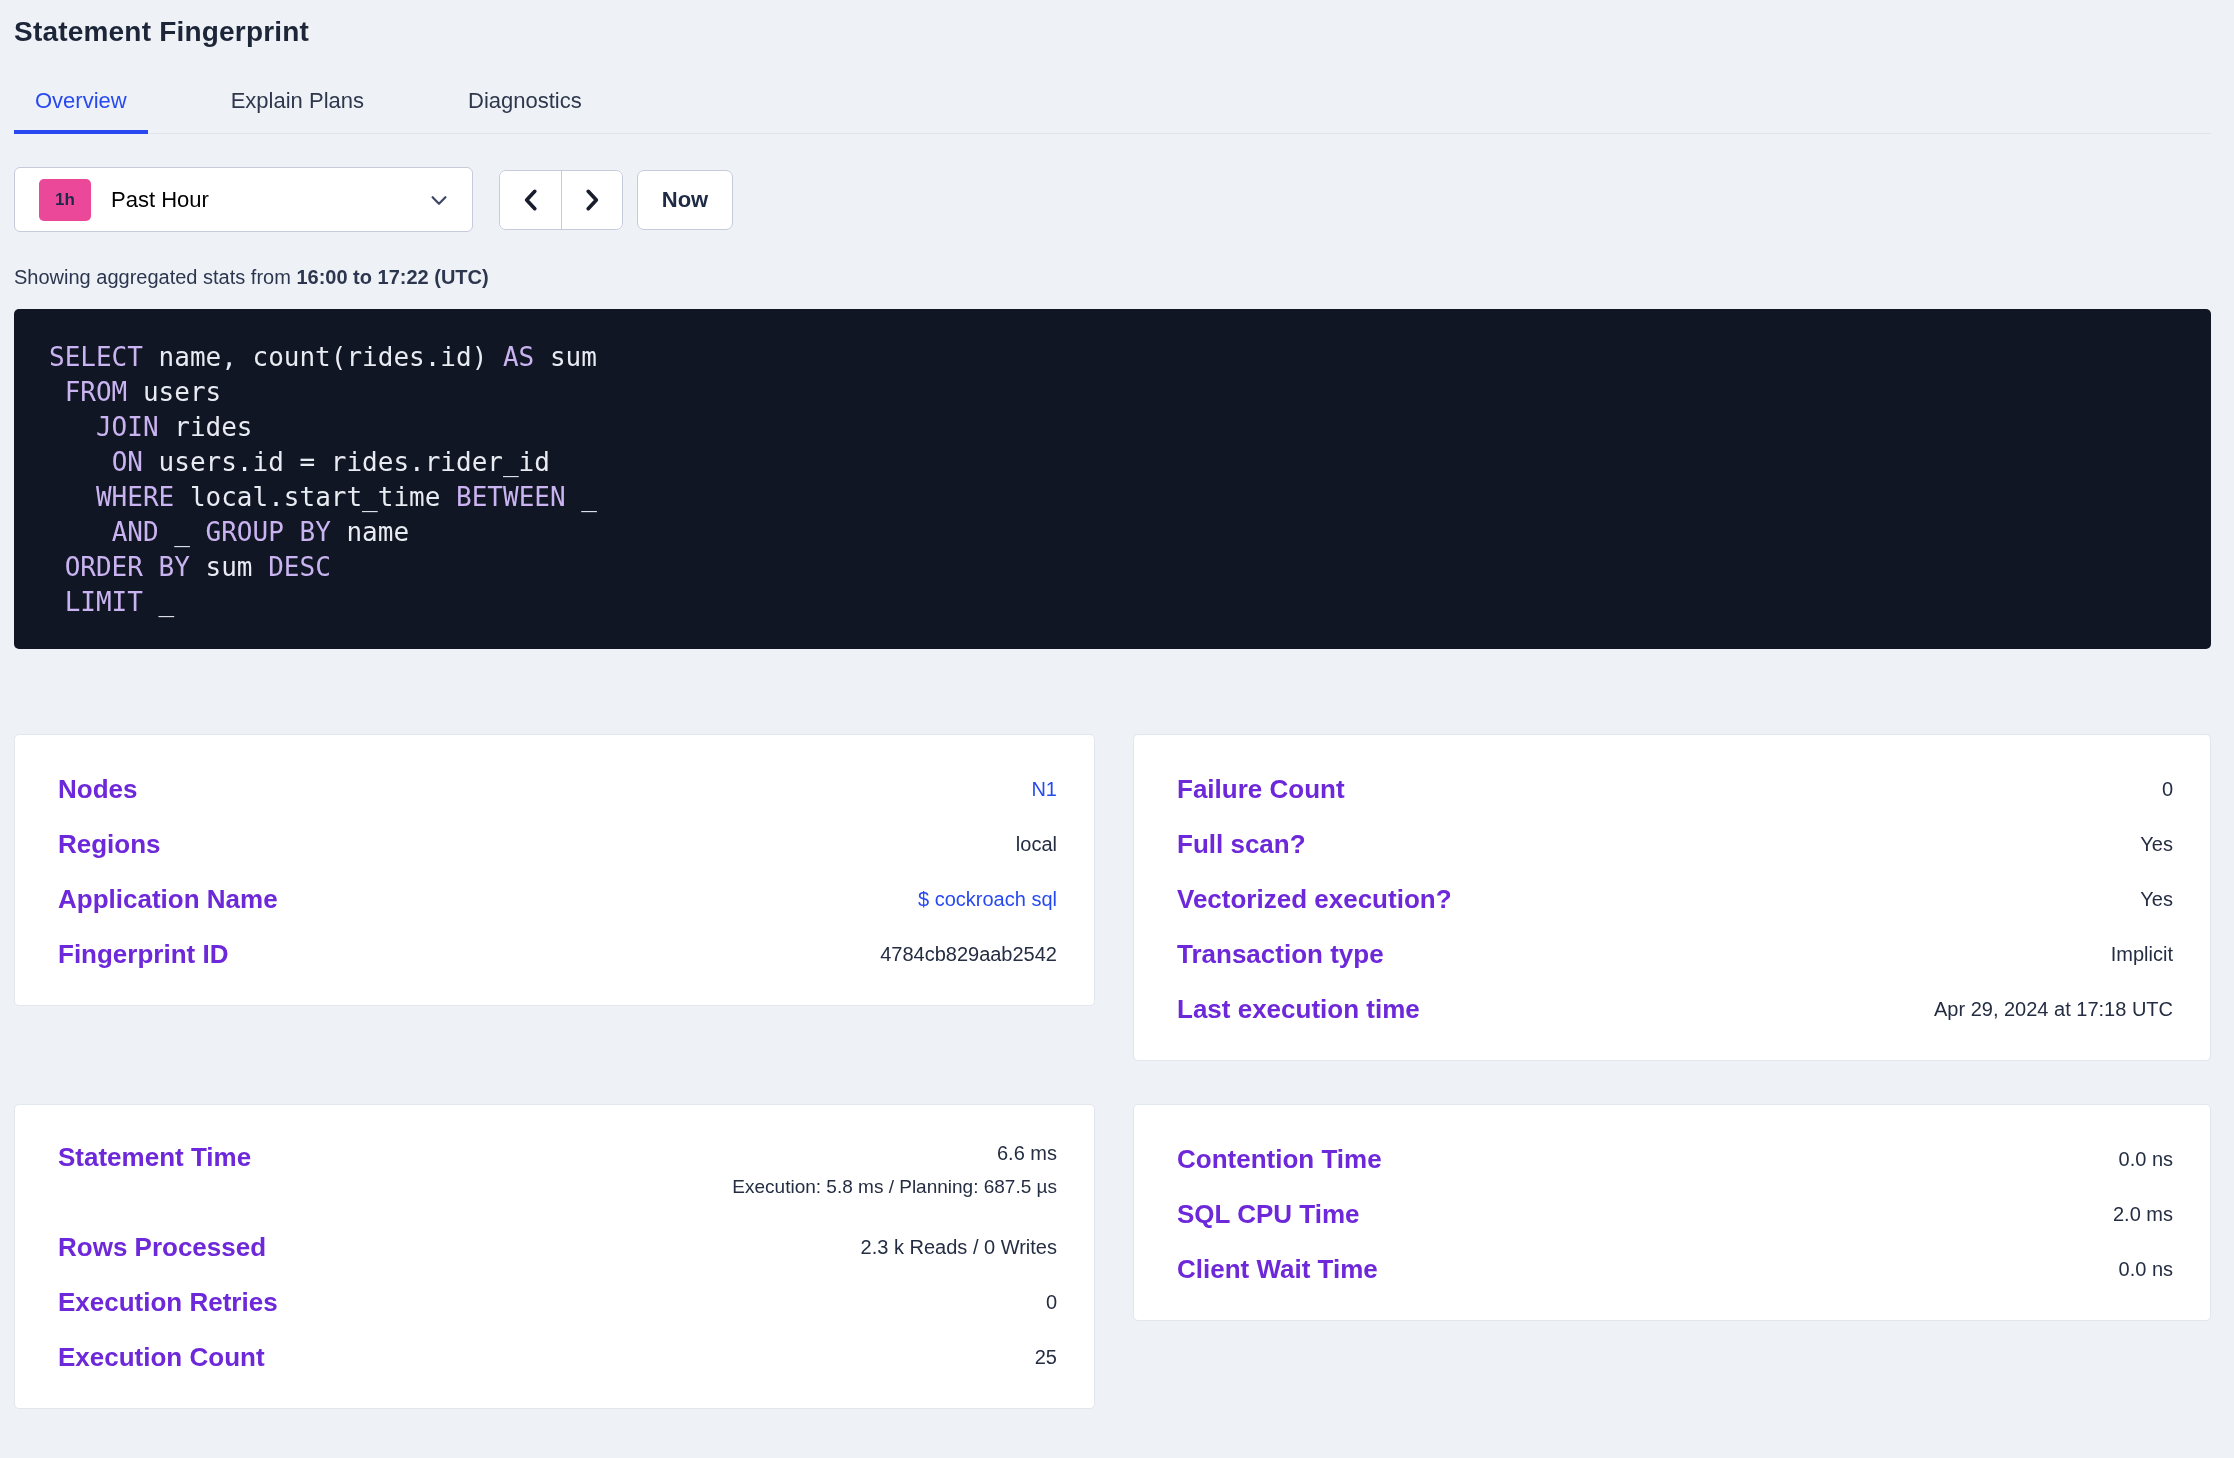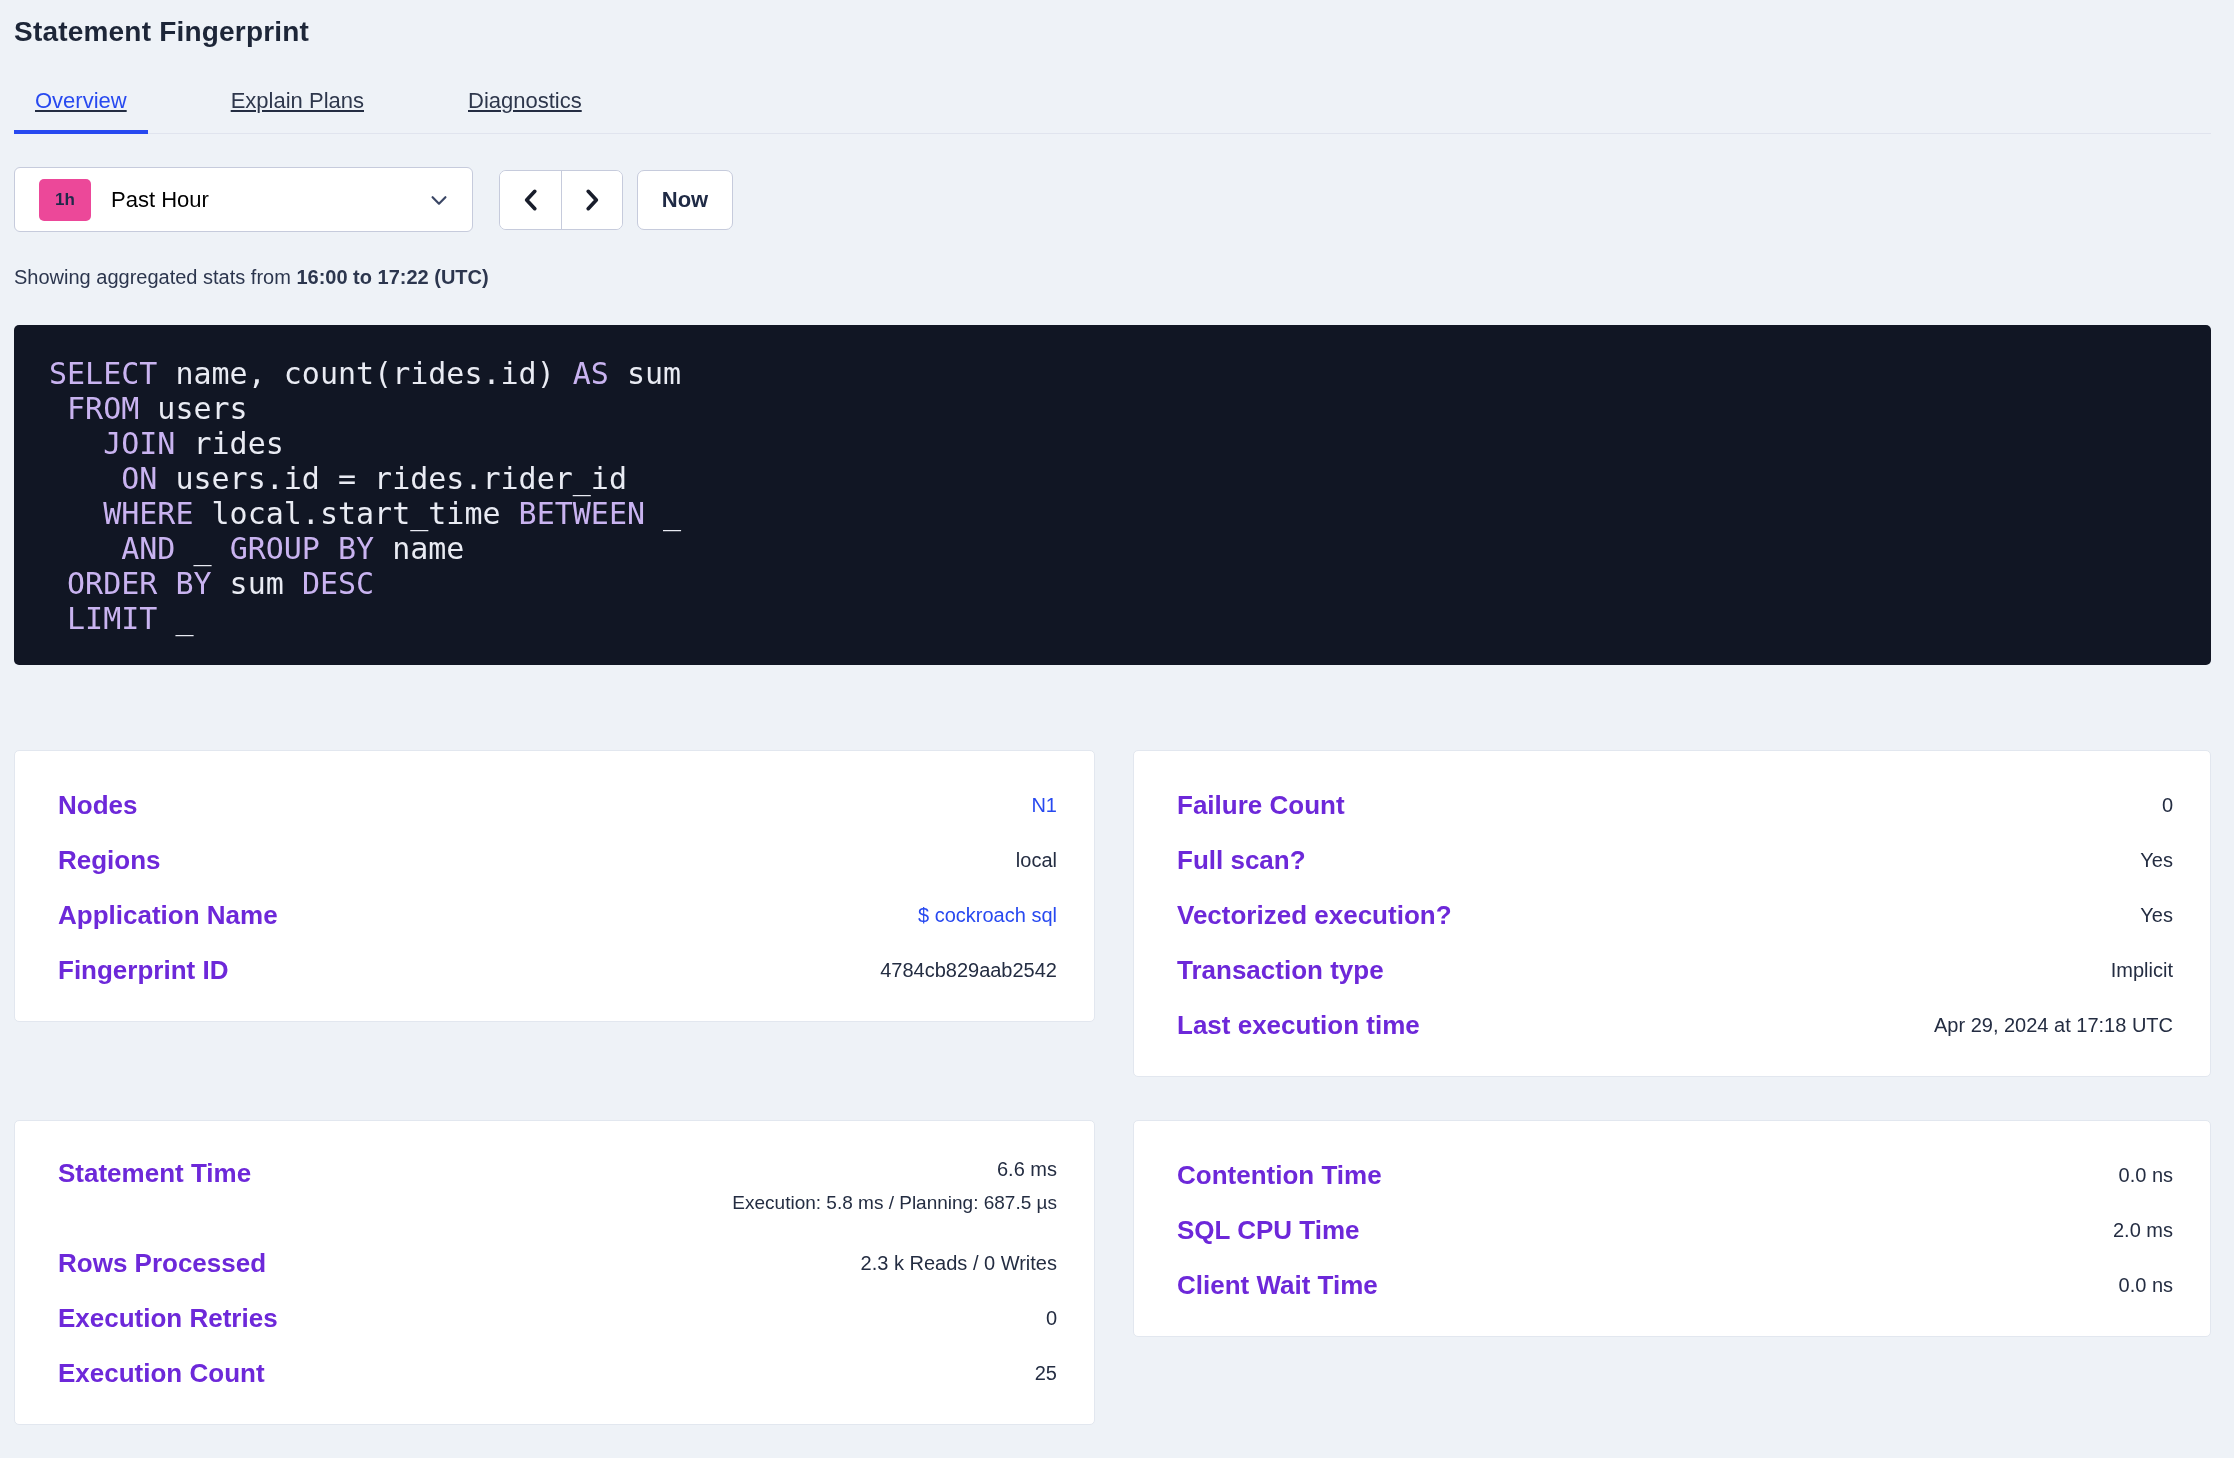--- a/index.html
+++ b/index.html
@@ -18,21 +18,20 @@
     font-weight: 700;
     color: #1d2638;
     letter-spacing: .2px;
   }
 
   
   .tabs {
     display: flex;
     margin-top: 40px;
     border-bottom: 1px solid #e0e4ee;
-    text-decoration: underline;
   }
   .tab {
     font-size: 22px;
     color: #2e374c;
     padding: 0 21px 16px 21px;
     margin-right: 62px;
     cursor: pointer;
     border-bottom: 4px solid transparent;
     margin-bottom: -1px;
   }
@@ -89,26 +88,26 @@
     display: flex; align-items: center; justify-content: center;
     cursor: pointer;
   }
 
   
   .caption { margin-top: 34px; font-size: 20px; color: #2c364e; }
   .caption .bold { font-weight: 700; }
 
   
   .sql-box {
-    margin-top: 36px;
+    margin-top: 20px;
     background: #111624;
     border-radius: 5px;
     padding: 31px 30px 29px 35px;
     font-family: "DejaVu Sans Mono", "Liberation Mono", monospace;
-    font-size: 30px;
+    font-size: 26px;
     line-height: 35px;
     color: #e9ebf3;
   }
   .sql-line { white-space: pre; }
   .sql-line .kw { color: #c9b3f0; }
 
   
   .cards-row { display: flex; align-items: flex-start; }
   .cards-row.first { margin-top: 85px; }
   .cards-row.second { margin-top: 43px; }

